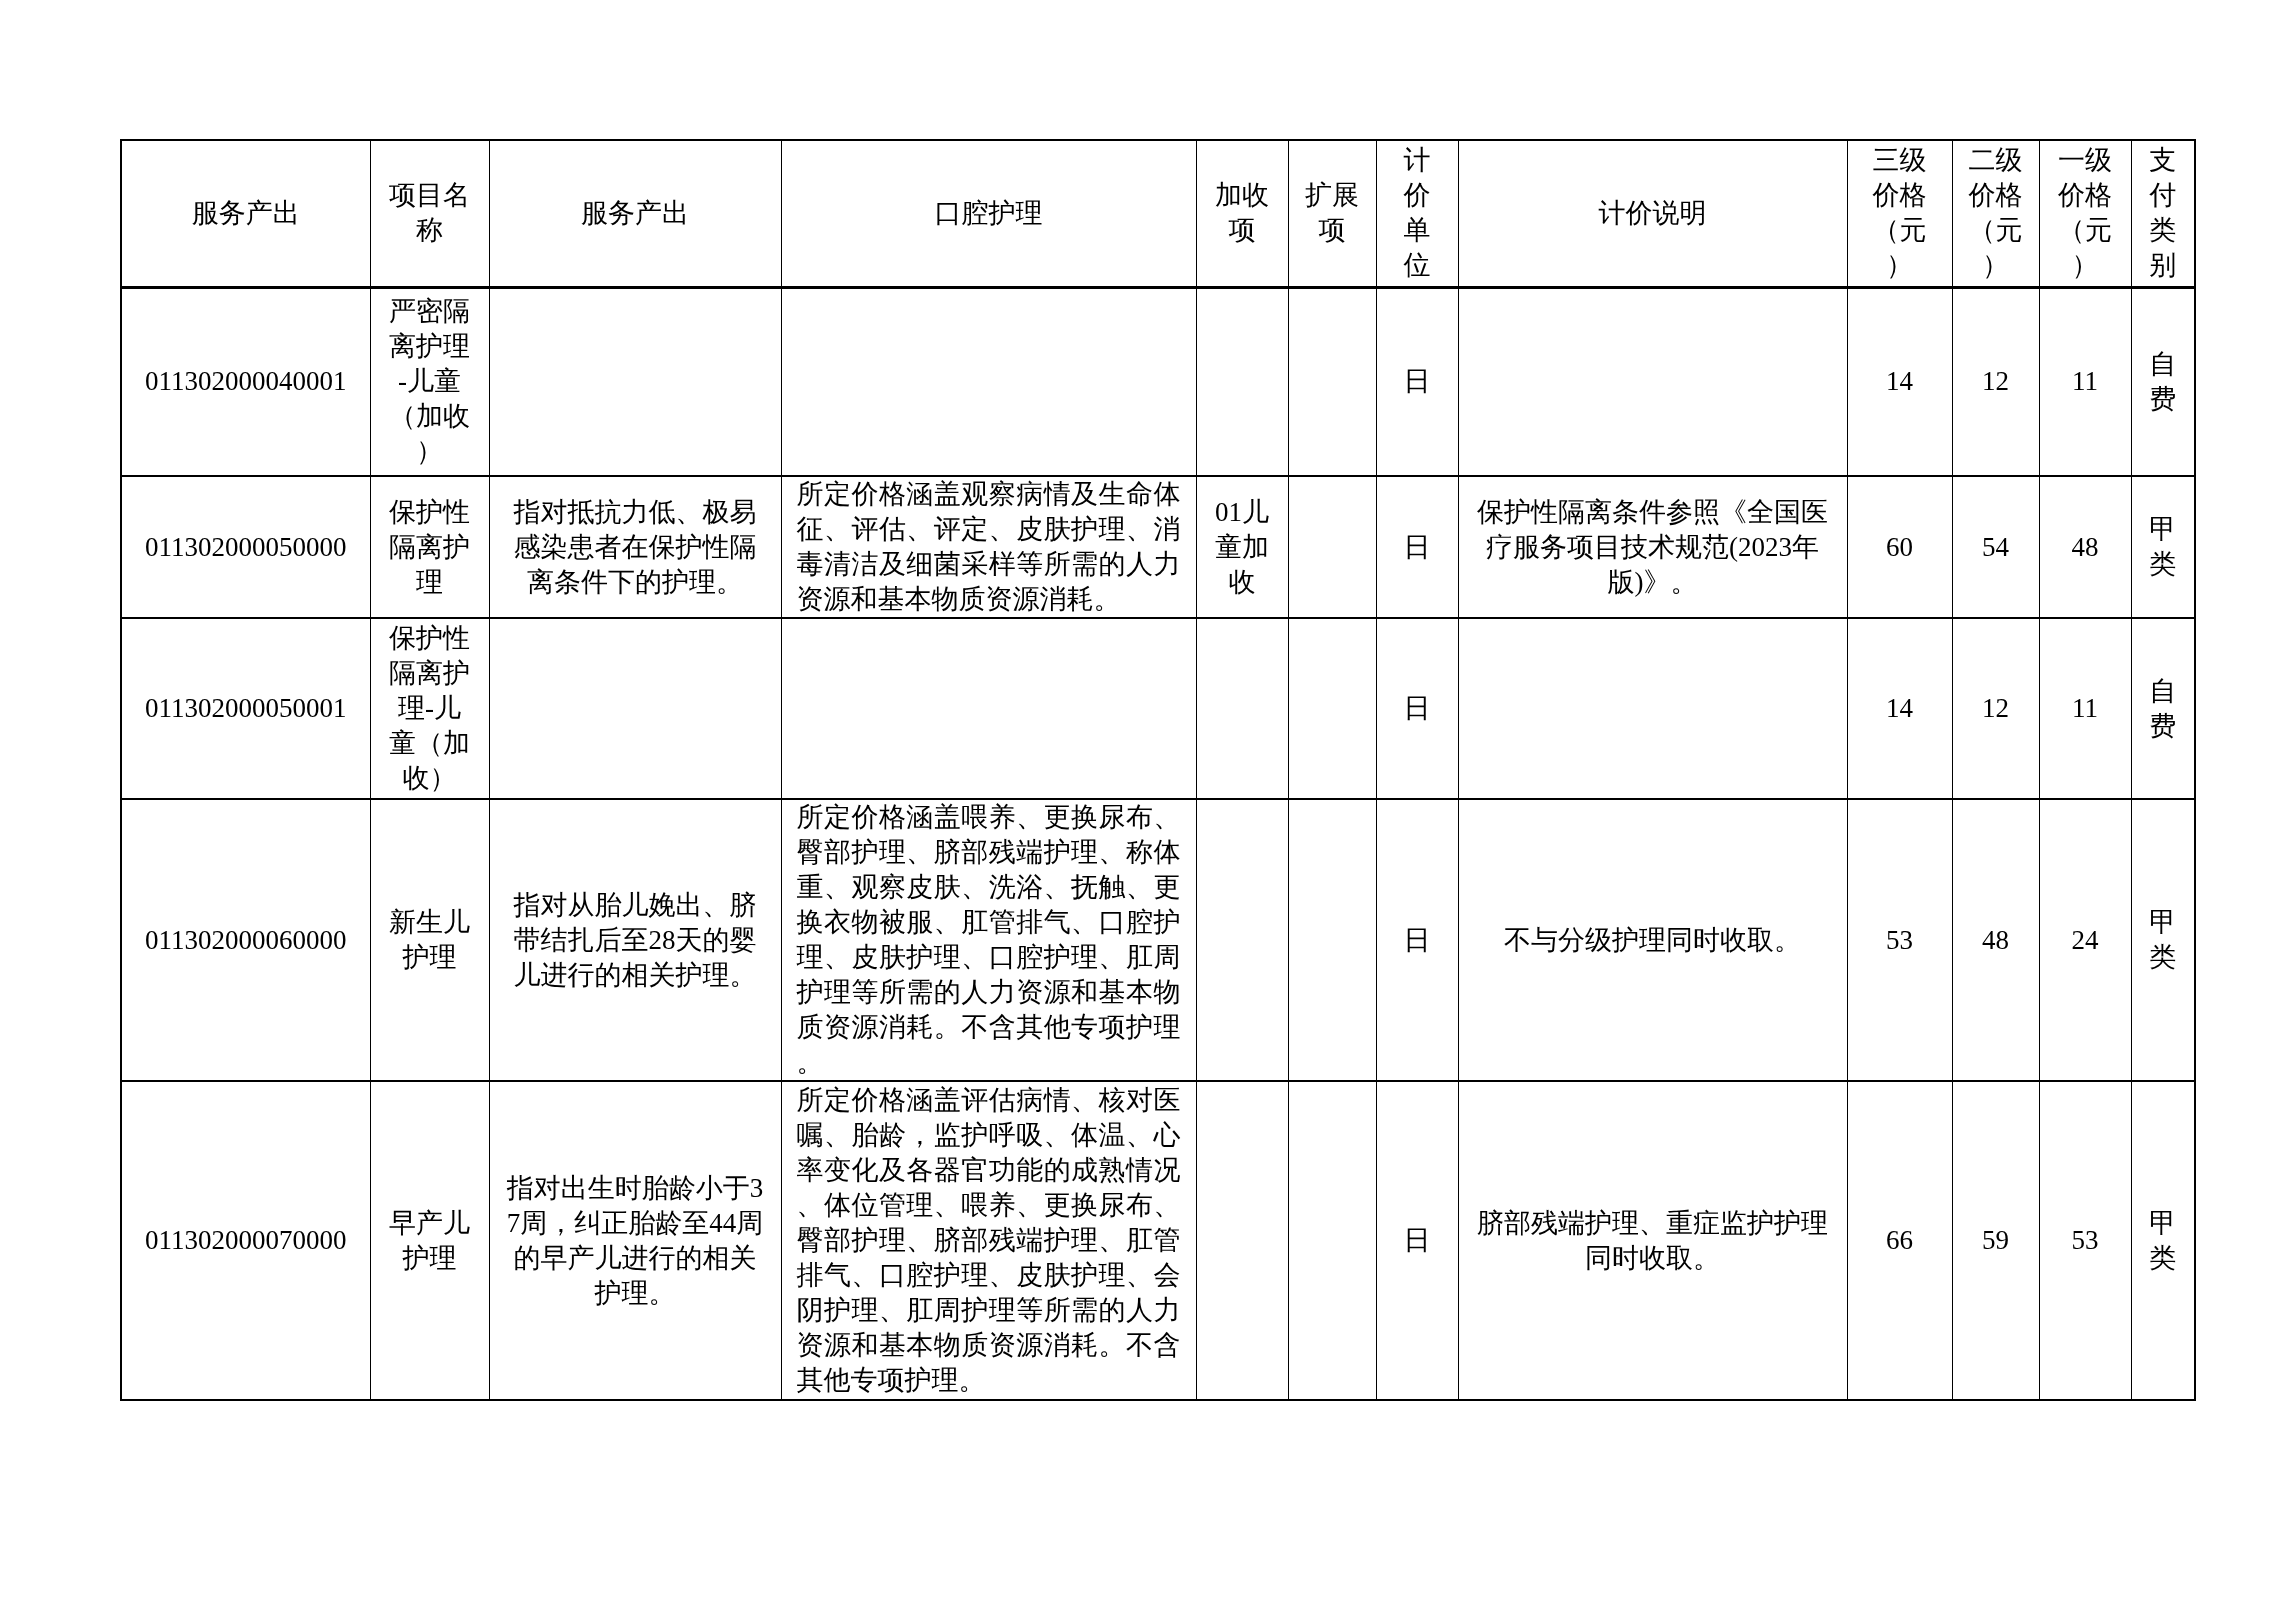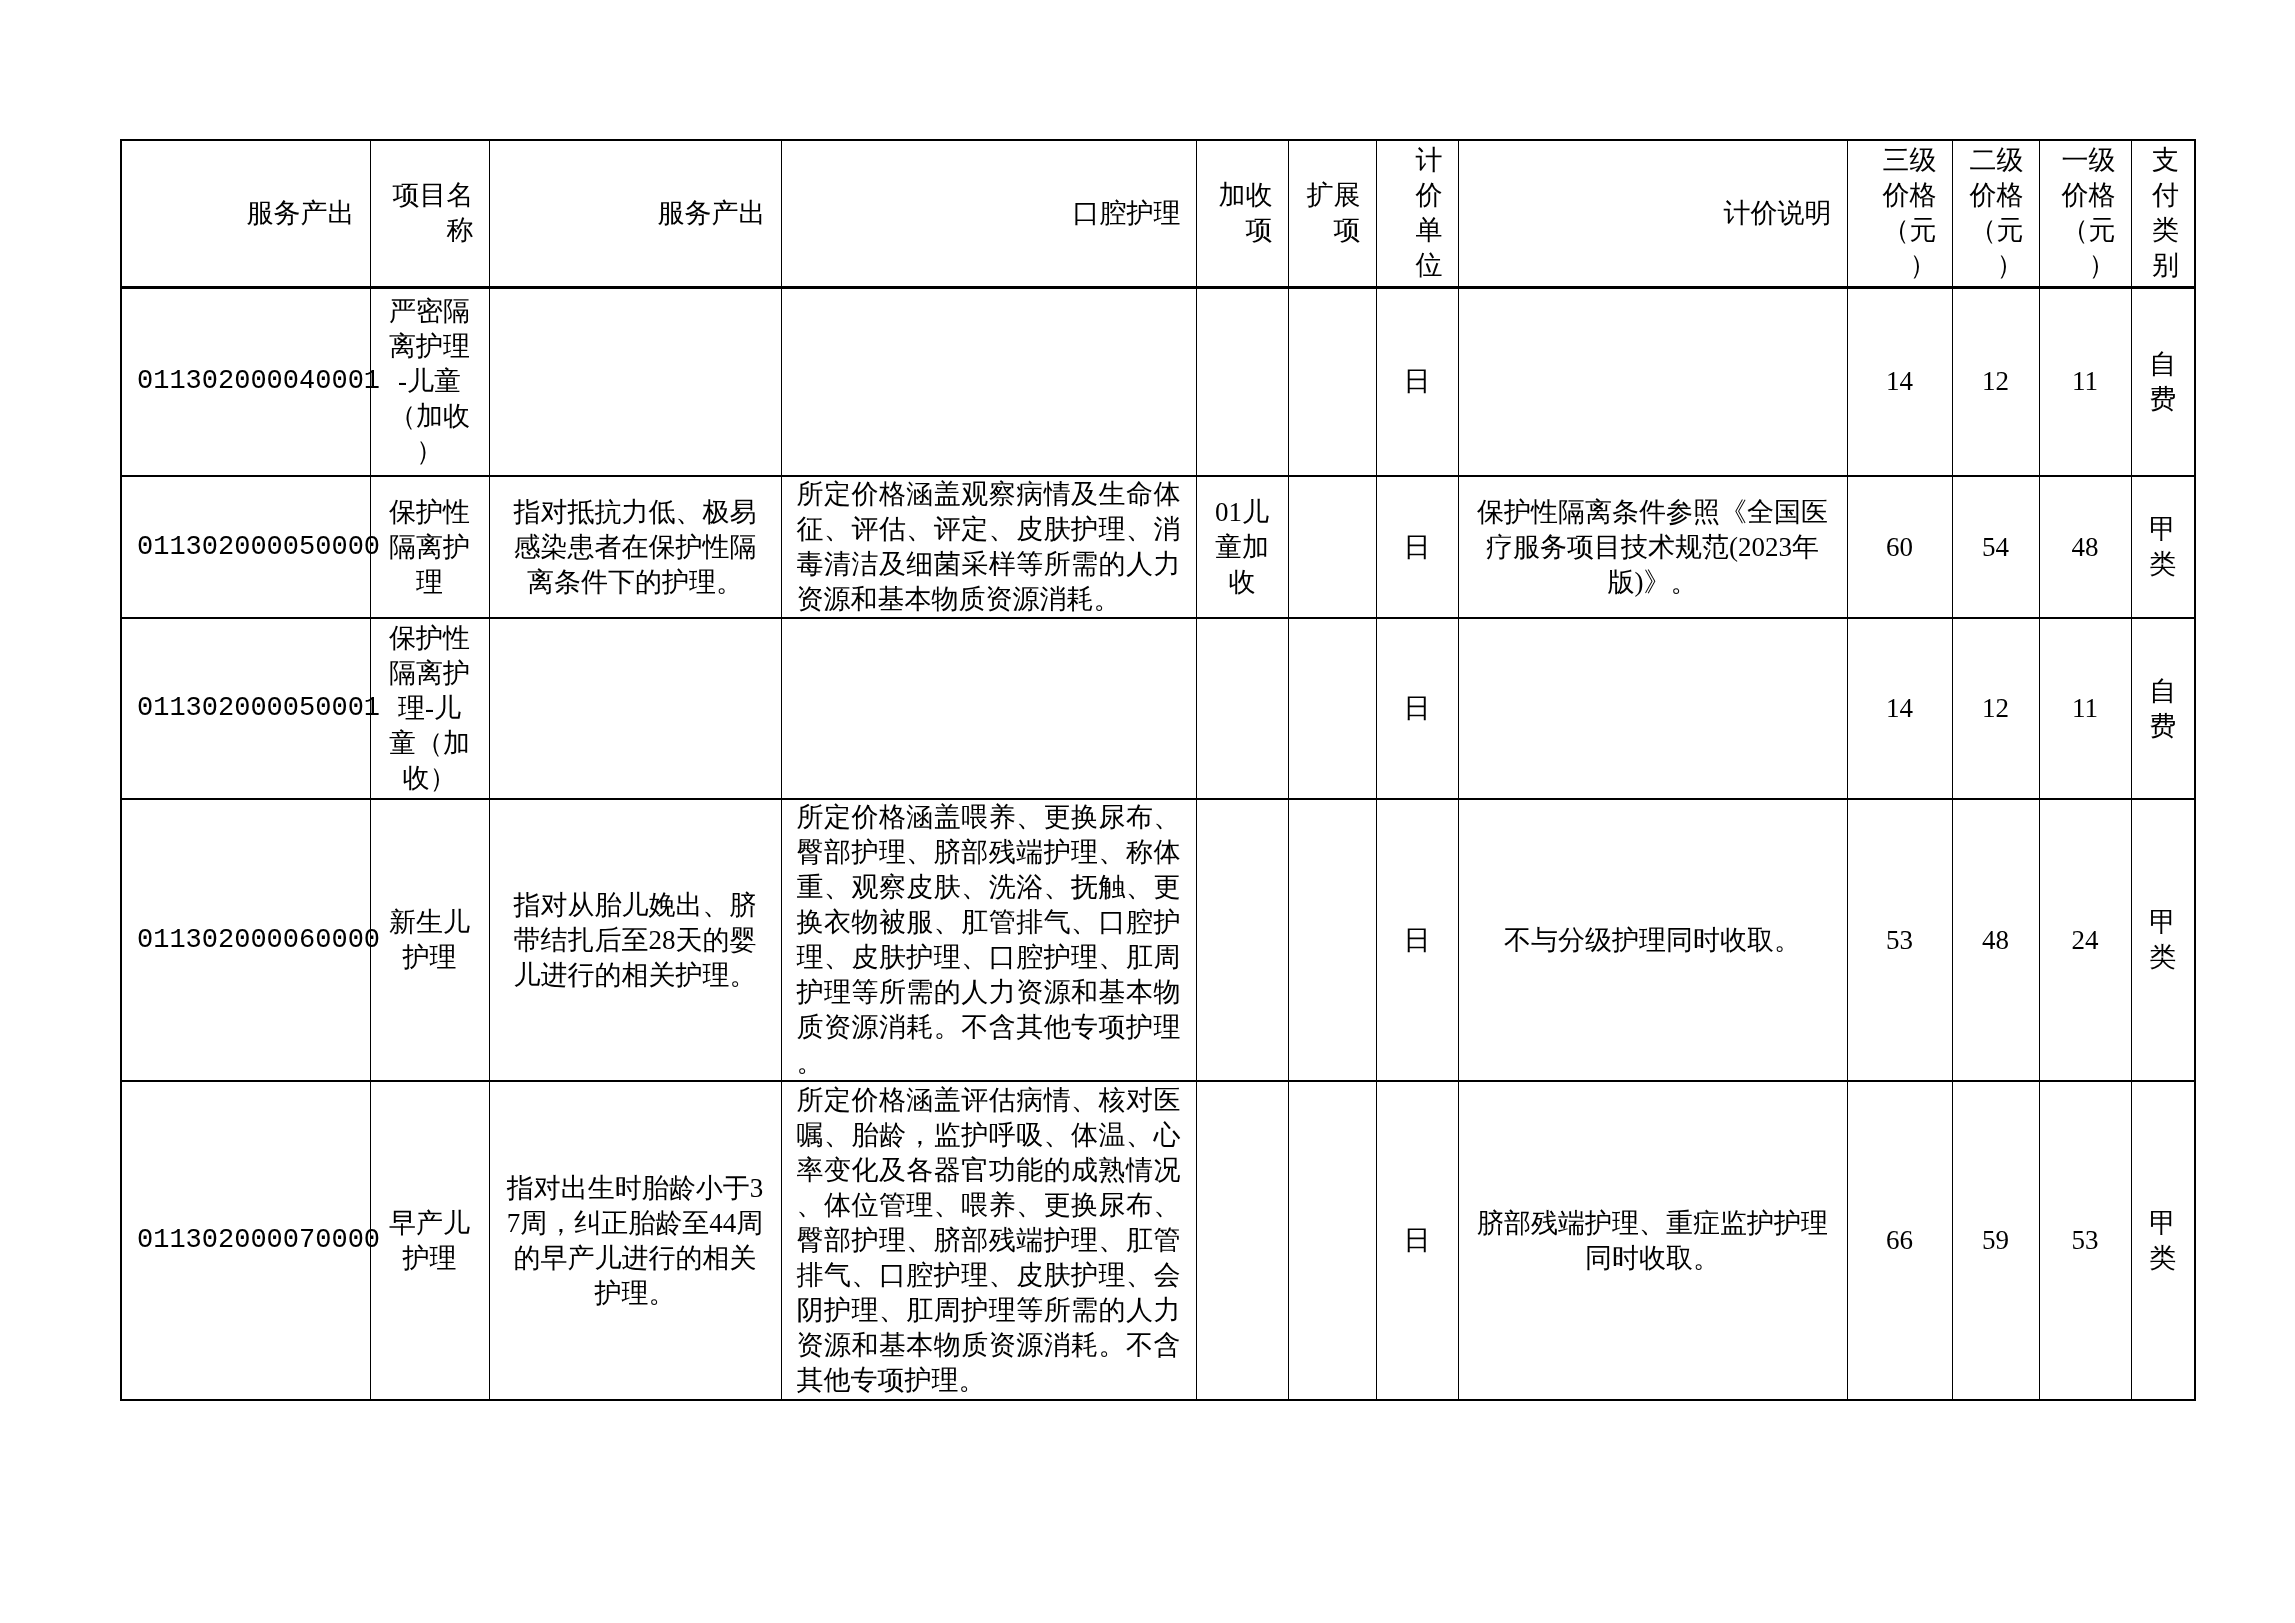--- a/index.html
+++ b/index.html
@@ -27,25 +27,25 @@
     vertical-align:middle;
     font-weight:normal;
     font-size:27px;
     line-height:35px;
     padding:0 15px;
     line-break:anywhere;
     word-break:break-all;
     background:#fff;
     color:#000;
   }
-  .price-table thead th{border-bottom:3.6px solid #000;text-align:right;}
+  .price-table thead th{border-bottom:3.6px solid #000;}
   .al-center{text-align:center;}
   .al-left{text-align:center;}
   .al-justify{text-align:justify;}
-  .nowrap{white-space:nowrap;font-family:Liberation Mono, monospace;}
+  .nowrap{white-space:nowrap;}
 </style>
 </head>
 <body>
 
 <div id="doc-page">
   <table class="price-table">
     <colgroup>
         <col style="width: 249px;">
         <col style="width: 119px;">
         <col style="width: 292px;">

